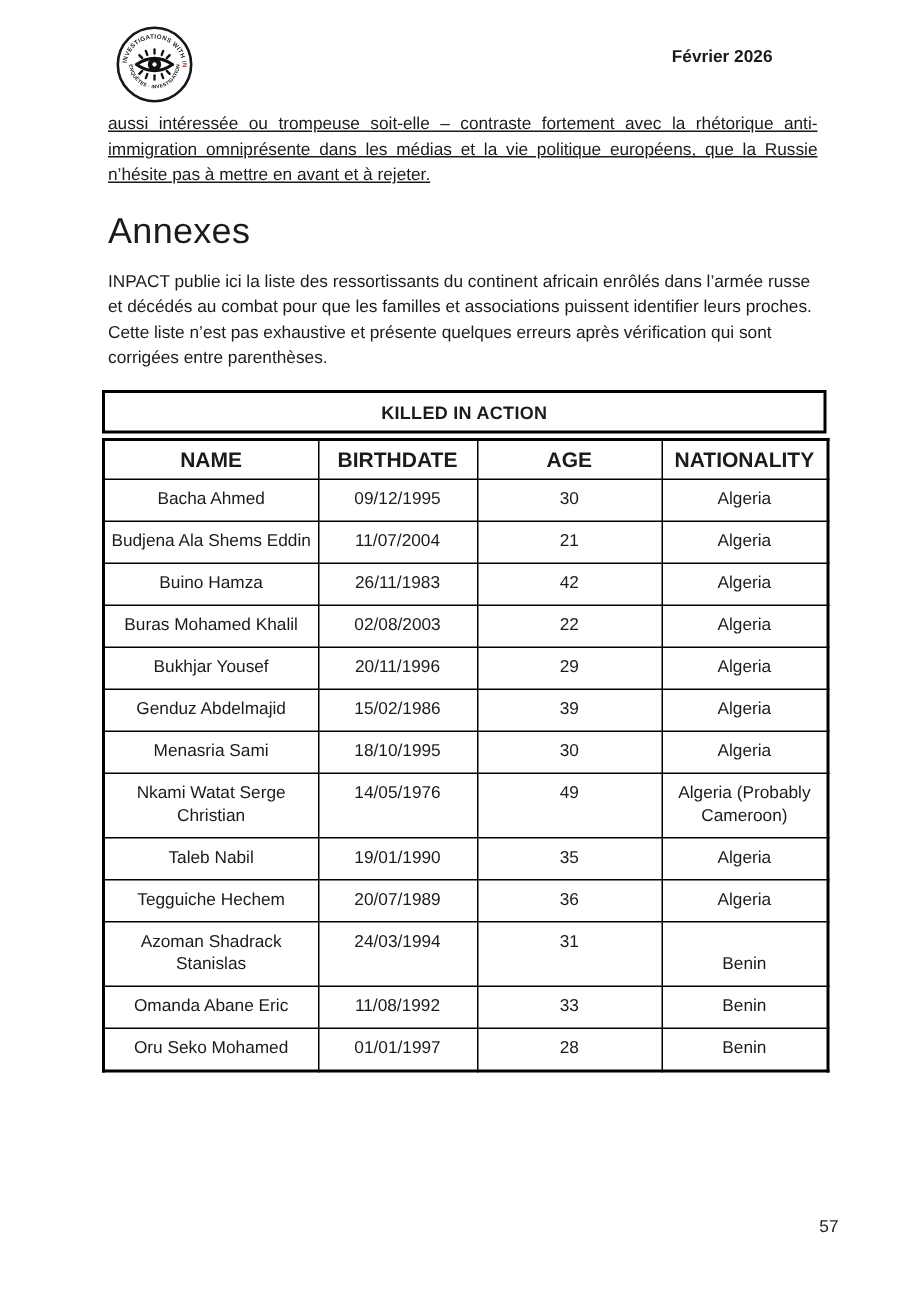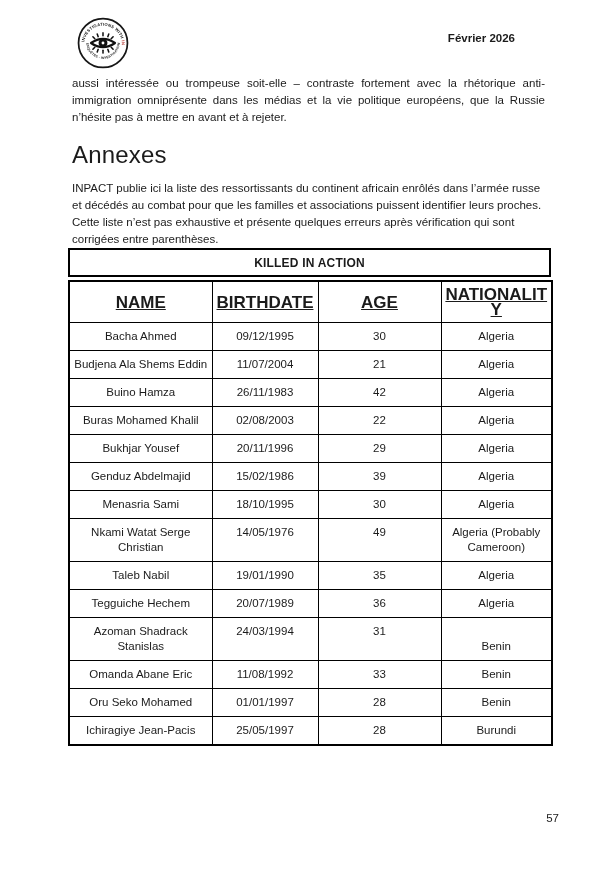--- a/index.html
+++ b/index.html
@@ -8,38 +8,38 @@
     font-family:"Liberation Sans", sans-serif;color:#1b1b1b;
     -webkit-font-smoothing:antialiased;overflow:hidden;
   }
   .page{position:absolute;inset:0;}
   
   .logo{position:absolute;left:77px;top:17px;width:52px;height:52px;}
   .doc-date{position:absolute;top:32px;right:100px;font-size:11.5px;font-weight:bold;}
   
   .content{position:absolute;left:68px;top:0;width:483px;}
   .para{font-size:11.5px;line-height:17px;margin:0 6px 0 4px;}
-  .para.justify{text-align:justify;}
+  .para.justify{text-align:justify;text-decoration:underline;}
   .h1{font-size:24px;font-weight:normal;line-height:26px;margin:16px 0 12px 4px;letter-spacing:.2px;}
   
-  .tbl-wrap{margin-top:0;}
+  .tbl-wrap{margin-top:12px;}
   .tbl-title{
     box-sizing:border-box;width:483px;height:29px;border:2px solid #000;
     display:flex;align-items:center;justify-content:center;
     font-weight:bold;font-size:12px;margin-bottom:3px;letter-spacing:.2px;
   }
   table.kia{
     width:483px;border-collapse:collapse;border:2px solid #000;
     table-layout:fixed;font-size:11.5px;
   }
   table.kia th, table.kia td{
     border:1px solid #000;text-align:center;line-height:15px;
     padding:6px 3px;word-wrap:break-word;
   }
-  table.kia th{font-weight:bold;font-size:17px;padding:5px 3px;text-decoration:underline;}
+  table.kia th{font-weight:bold;font-size:14px;padding:5px 3px;}
   table.kia td:nth-child(1){vertical-align:middle;}
   table.kia td:nth-child(2),table.kia td:nth-child(3){vertical-align:top;}
   table.kia td:nth-child(4){vertical-align:bottom;}
   
   .page-num{position:absolute;top:812px;right:56px;font-size:11.5px;}
 </style>
 </head>
 <body>
 
 <div class="page">
@@ -187,25 +187,19 @@
     <td>Benin</td>
   </tr>
 
   <tr>
     <td>Oru Seko Mohamed</td>
     <td>01/01/1997</td>
     <td>28</td>
     <td>Benin</td>
   </tr>
 
-  <tr>
-    <td>Ichiragiye Jean-Pacis</td>
-    <td>25/05/1997</td>
-    <td>28</td>
-    <td>Burundi</td>
-  </tr>
 </tbody>
       </table>
     </div>
   </div>
 
   <div class="page-num">57</div>
 </div>
 
 </body></html>

